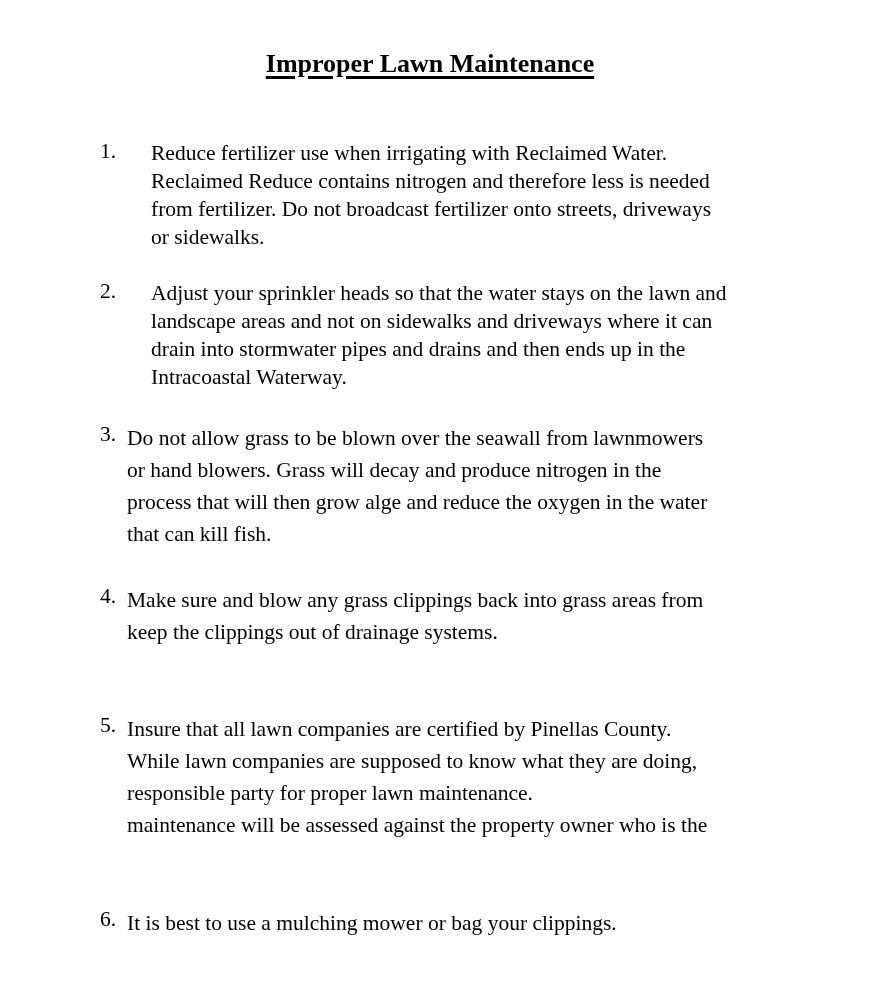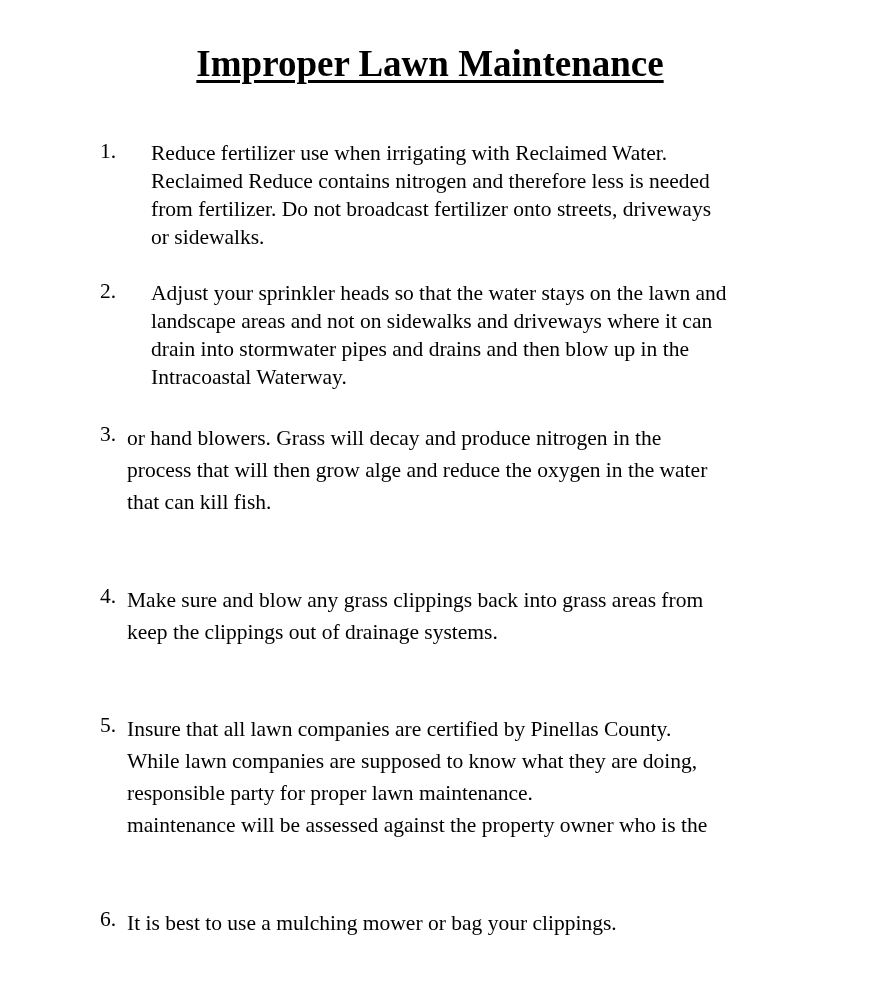--- a/index.html
+++ b/index.html
@@ -15,21 +15,21 @@
       font-family: "Liberation Serif", "DejaVu Serif", serif;
       color: #000000;
     }
     .title {
       position: absolute;
       top: 44px;
       left: 0;
       width: 860px;
       text-align: center;
       font-weight: bold;
-      font-size: 37px;
+      font-size: 26px;
       line-height: 40px;
       text-decoration: underline;
       text-decoration-thickness: 3px;
       text-underline-offset: 4px;
       margin: 0;
     }
     .item {
       position: absolute;
       left: 100px;
       width: 700px;
@@ -67,28 +67,29 @@
     <span class="line">from fertilizer.  Do not broadcast fertilizer onto streets, driveways</span>
     <span class="line">or sidewalks.</span>
   </div>
 </div>
 
 <div class="item tight" style="top:279px;">
   <span class="num">2.</span>
   <div class="lines">
     <span class="line">Adjust your sprinkler heads so that the water stays on the lawn and</span>
     <span class="line">landscape areas and not on sidewalks and driveways where it can</span>
-    <span class="line">drain into stormwater pipes and drains and then blow up in the</span>
+    <span class="line">drain into stormwater pipes and drains and then ends up in the</span>
     <span class="line">Intracoastal Waterway.</span>
   </div>
 </div>
 
 <div class="item loose" style="top:422px;">
   <span class="num">3.</span>
   <div class="lines">
+    <span class="line">Do not allow grass to be blown over the seawall from lawnmowers</span>
     <span class="line">or hand blowers.  Grass will decay and produce nitrogen in the</span>
     <span class="line">process that will then grow alge and reduce the oxygen in the water</span>
     <span class="line">that can kill fish.</span>
   </div>
 </div>
 
 <div class="item loose" style="top:584px;">
   <span class="num">4.</span>
   <div class="lines">
     <span class="line">Make sure and blow any grass clippings back into grass areas from</span>

